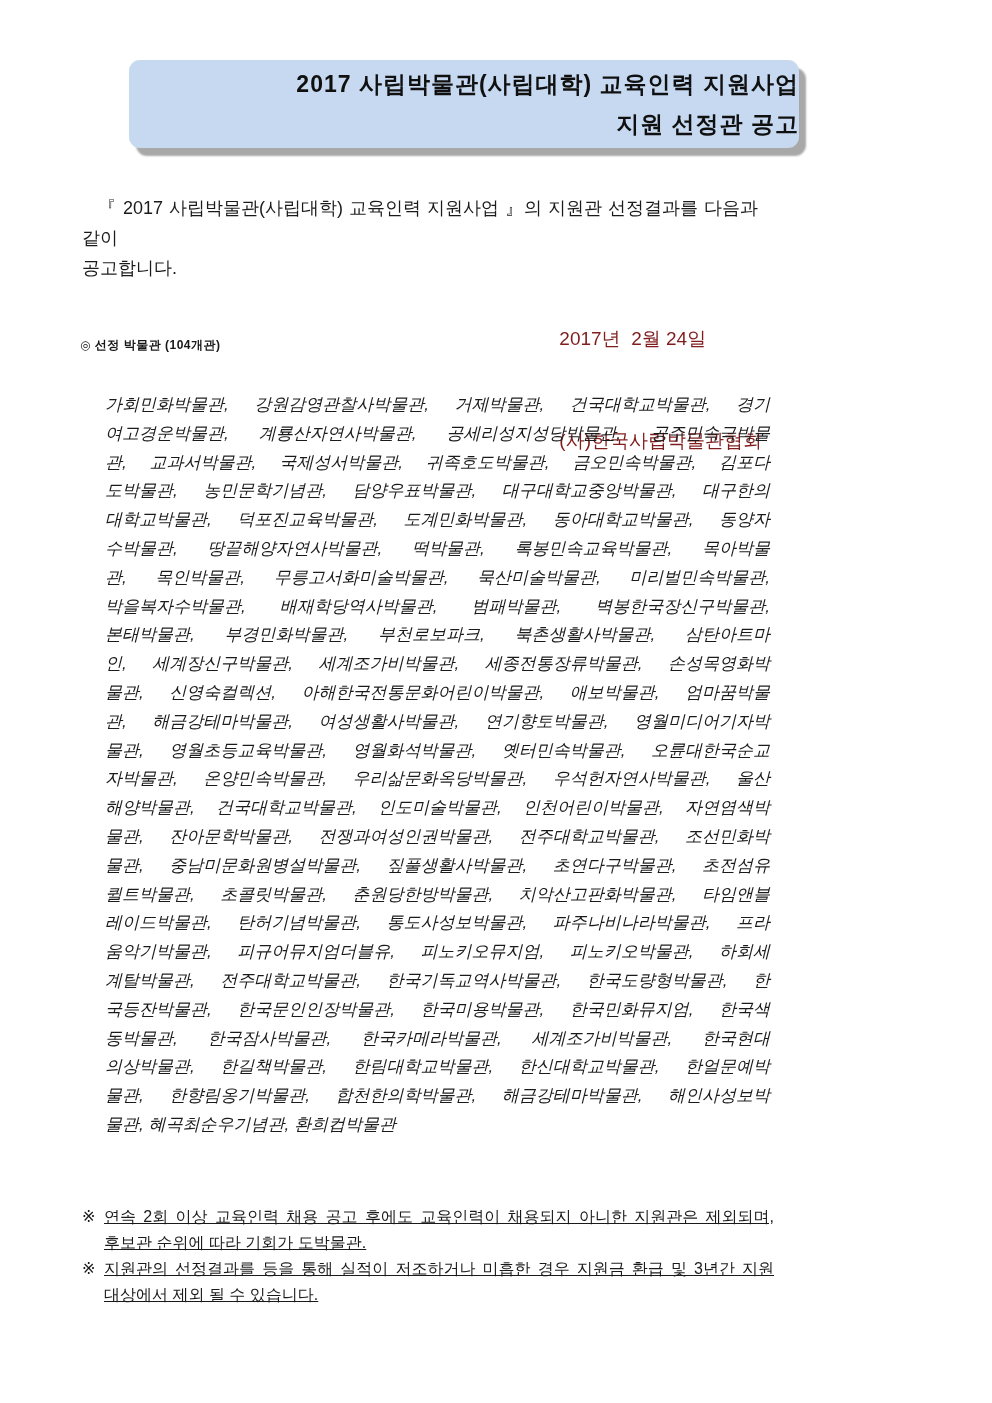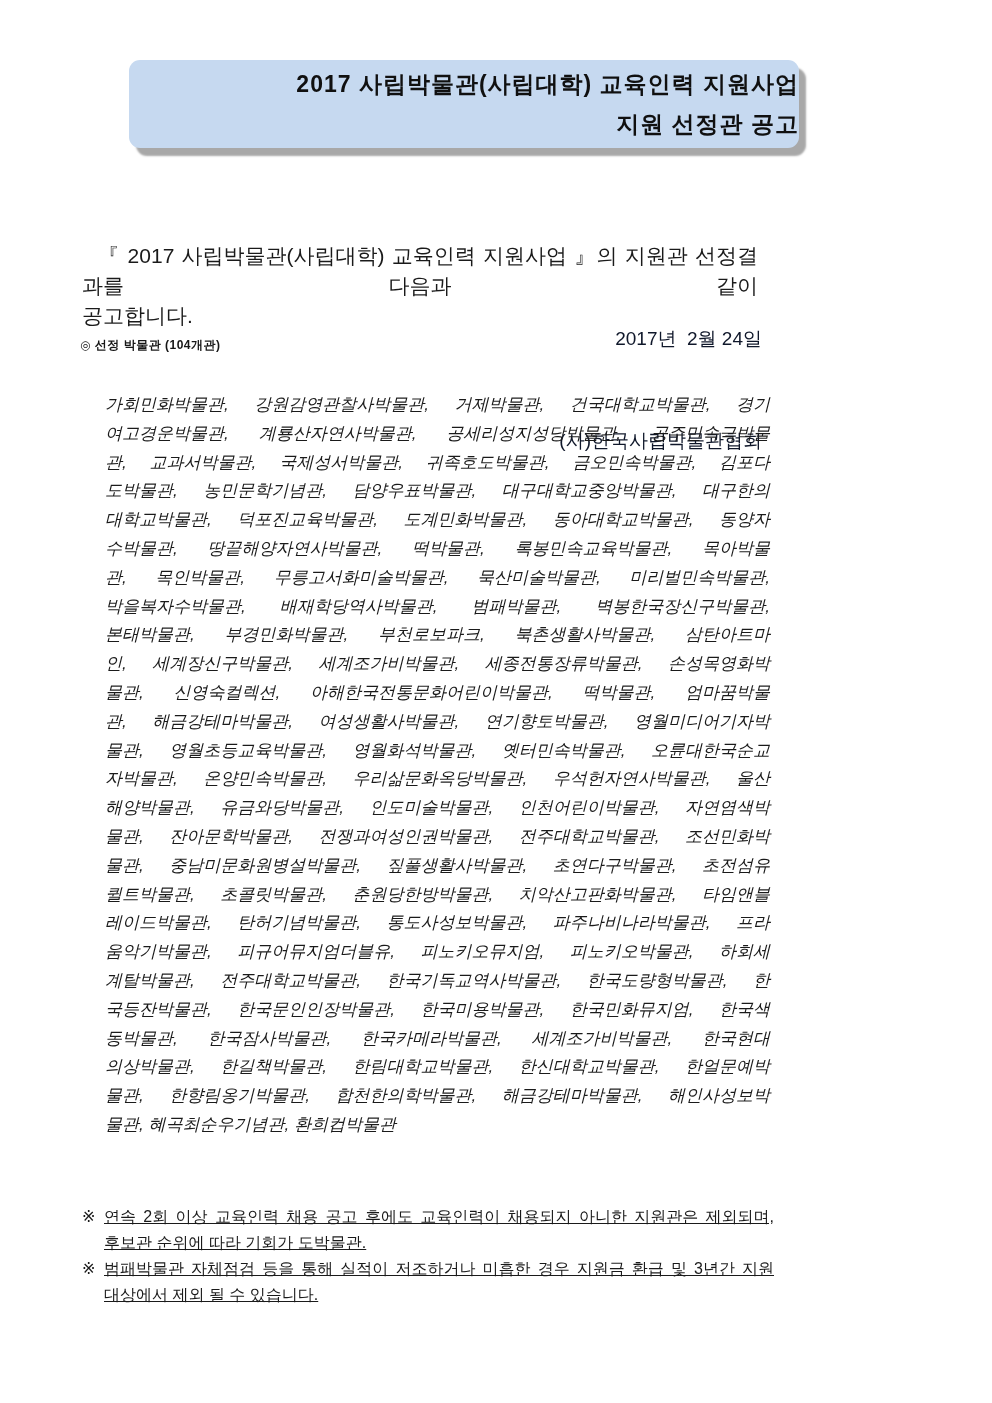--- a/index.html
+++ b/index.html
@@ -10,26 +10,26 @@
   }
   .title-box{
     position:absolute;left:85px;top:60px;width:670px;height:88px;
     border-radius:11px;
     display:flex;flex-direction:column;justify-content:center;align-items:flex-end;margin-left:44px;
   }
   .title-line{
     font-size:23px;font-weight:bold;line-height:40px;color:#101010;letter-spacing:1px;
     white-space:pre;
   }
-  .intro{position:absolute;left:82px;top:193px;width:676px;font-size:21px;line-height:30px;margin-top:48px;}
+  .intro{position:absolute;left:82px;top:193px;width:676px;font-size:18px;line-height:30px;}
   .intro-line.first{text-indent:16px;}
   .jl{text-align:justify;text-align-last:justify;text-justify:inter-word;}
   .sign{
-    position:absolute;right:230px;top:254px;text-align:right;
-    font-size:19px;line-height:34px;white-space:pre;color:#0f172a;
+    position:absolute;right:230px;top:254px;text-align:left;
+    font-size:19px;line-height:34px;white-space:pre;color:#7f1d1d;
   }
   .heading{
     position:absolute;left:80px;top:337px;font-size:12px;font-weight:bold;
     letter-spacing:0.5px;color:#161616;white-space:pre;
   }
   .museum-list{position:absolute;left:105px;top:391px;width:665px;font-size:17px;}
   .museum-line{
     line-height:28.8px;text-align:justify;text-align-last:justify;text-justify:inter-word;font-style:italic;
   }
   .museum-line.last{text-align-last:left;}
@@ -65,25 +65,25 @@
       <div class="museum-line">가회민화박물관, 강원감영관찰사박물관, 거제박물관, 건국대학교박물관, 경기</div>
       <div class="museum-line">여고경운박물관, 계룡산자연사박물관, 공세리성지성당박물관, 공주민속극박물</div>
       <div class="museum-line">관, 교과서박물관, 국제성서박물관, 귀족호도박물관, 금오민속박물관, 김포다</div>
       <div class="museum-line">도박물관, 농민문학기념관, 담양우표박물관, 대구대학교중앙박물관, 대구한의</div>
       <div class="museum-line">대학교박물관, 덕포진교육박물관, 도계민화박물관, 동아대학교박물관, 동양자</div>
       <div class="museum-line">수박물관, 땅끝해양자연사박물관, 떡박물관, 록봉민속교육박물관, 목아박물</div>
       <div class="museum-line">관, 목인박물관, 무릉고서화미술박물관, 묵산미술박물관, 미리벌민속박물관,</div>
       <div class="museum-line">박을복자수박물관, 배재학당역사박물관, 범패박물관, 벽봉한국장신구박물관,</div>
       <div class="museum-line">본태박물관, 부경민화박물관, 부천로보파크, 북촌생활사박물관, 삼탄아트마</div>
       <div class="museum-line">인, 세계장신구박물관, 세계조가비박물관, 세종전통장류박물관, 손성목영화박</div>
-      <div class="museum-line">물관, 신영숙컬렉션, 아해한국전통문화어린이박물관, 떡박물관, 엄마꿈박물</div>
+      <div class="museum-line">물관, 신영숙컬렉션, 아해한국전통문화어린이박물관, 애보박물관, 엄마꿈박물</div>
       <div class="museum-line">관, 해금강테마박물관, 여성생활사박물관, 연기향토박물관, 영월미디어기자박</div>
       <div class="museum-line">물관, 영월초등교육박물관, 영월화석박물관, 옛터민속박물관, 오륜대한국순교</div>
       <div class="museum-line">자박물관, 온양민속박물관, 우리삶문화옥당박물관, 우석헌자연사박물관, 울산</div>
-      <div class="museum-line">해양박물관, 유금와당박물관, 인도미술박물관, 인천어린이박물관, 자연염색박</div>
+      <div class="museum-line">해양박물관, 건국대학교박물관, 인도미술박물관, 인천어린이박물관, 자연염색박</div>
       <div class="museum-line">물관, 잔아문학박물관, 전쟁과여성인권박물관, 전주대학교박물관, 조선민화박</div>
       <div class="museum-line">물관, 중남미문화원병설박물관, 짚풀생활사박물관, 초연다구박물관, 초전섬유</div>
       <div class="museum-line">퀼트박물관, 초콜릿박물관, 춘원당한방박물관, 치악산고판화박물관, 타임앤블</div>
       <div class="museum-line">레이드박물관, 탄허기념박물관, 통도사성보박물관, 파주나비나라박물관, 프라</div>
       <div class="museum-line">움악기박물관, 피규어뮤지엄더블유, 피노키오뮤지엄, 피노키오박물관, 하회세</div>
       <div class="museum-line">계탈박물관, 전주대학교박물관, 한국기독교역사박물관, 한국도량형박물관, 한</div>
       <div class="museum-line">국등잔박물관, 한국문인인장박물관, 한국미용박물관, 한국민화뮤지엄, 한국색</div>
       <div class="museum-line">동박물관, 한국잠사박물관, 한국카메라박물관, 세계조가비박물관, 한국현대</div>
       <div class="museum-line">의상박물관, 한길책박물관, 한림대학교박물관, 한신대학교박물관, 한얼문예박</div>
       <div class="museum-line">물관, 한향림옹기박물관, 합천한의학박물관, 해금강테마박물관, 해인사성보박</div>
@@ -94,19 +94,19 @@
     <div class="note">
       <span class="marker">※</span>
       <div class="note-body">
         <div class="note-line jl">연속 2회 이상 교육인력 채용 공고 후에도 교육인력이 채용되지 아니한 지원관은 제외되며,</div>
         <div class="note-line">후보관 순위에 따라 기회가 도박물관.</div>
       </div>
     </div>
     <div class="note">
       <span class="marker">※</span>
       <div class="note-body">
-        <div class="note-line jl">범패박물관 자체점검 등을 통해 실적이 저조하거나 미흡한 경우 지원금 환급 및 3년간 지원</div>
+        <div class="note-line jl">지원관의 선정결과를 등을 통해 실적이 저조하거나 미흡한 경우 지원금 환급 및 3년간 지원</div>
         <div class="note-line">대상에서 제외 될 수 있습니다.</div>
       </div>
     </div>
   </div>
 
 </div>
 
 </body></html>

